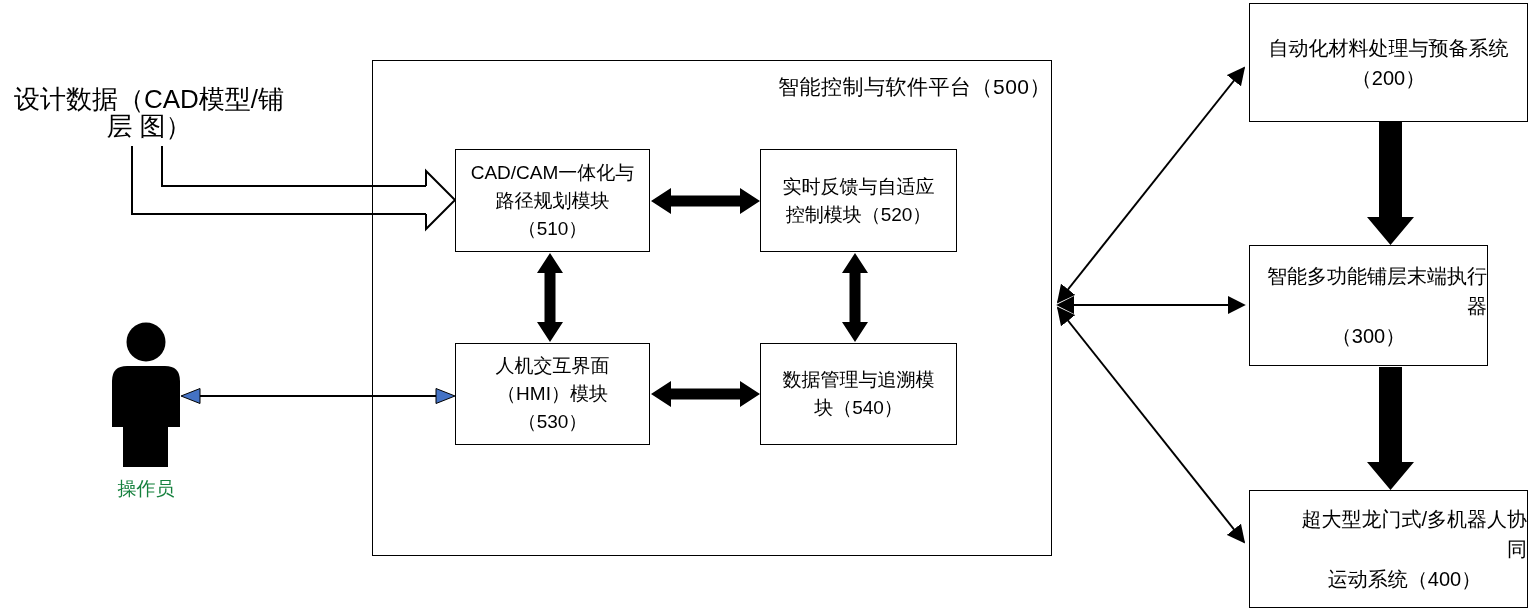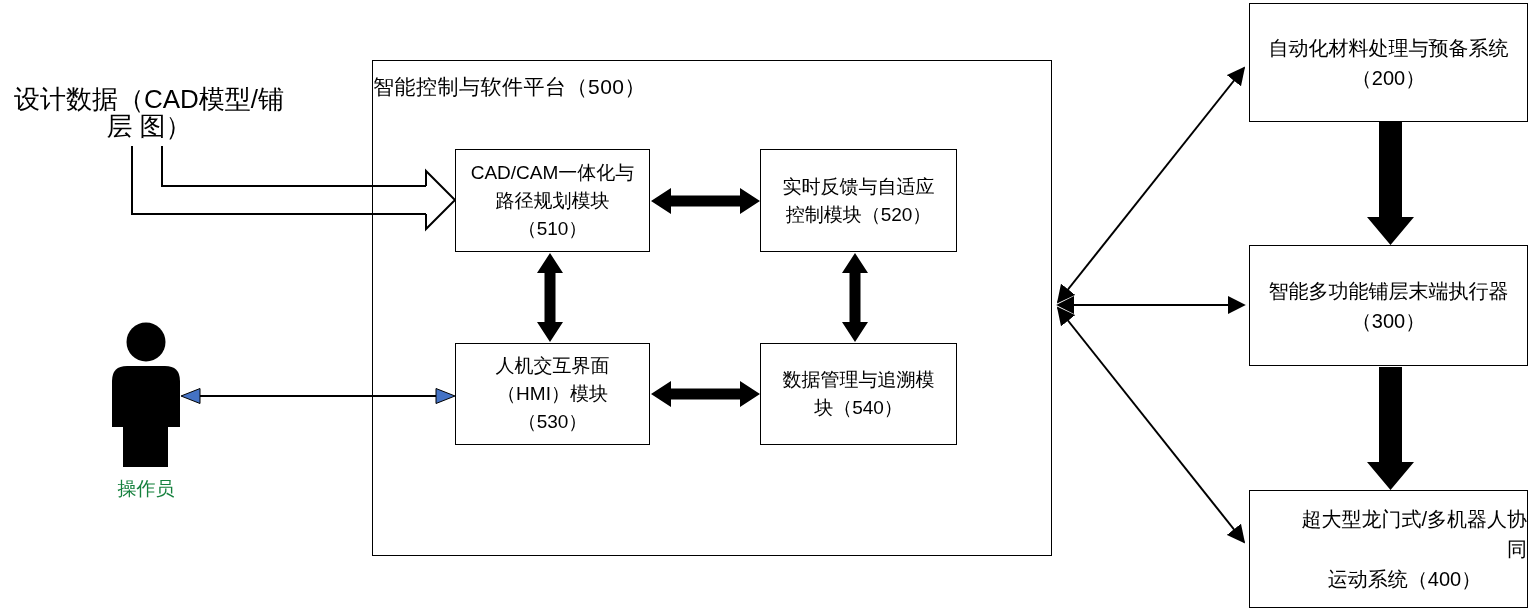--- a/index.html
+++ b/index.html
@@ -4,21 +4,21 @@
 <style>
   html,body{margin:0;padding:0;background:#fff;}
   body{font-family:"Liberation Sans",sans-serif;color:#000;}
   .canvas{position:relative;width:1532px;height:614px;background:#fff;overflow:hidden;}
   svg.layer{position:absolute;left:0;top:0;width:1532px;height:614px;}
   .box{position:absolute;box-sizing:border-box;border:1.5px solid #000;background:#fff;
        display:flex;flex-direction:column;align-items:center;justify-content:center;
        text-align:right;}
   .box span{display:block;}
   .platform{position:absolute;box-sizing:border-box;border:1.5px solid #000;background:transparent;}
-  .platform-title{position:absolute;left:0;right:0;top:12px;text-align:left;
+  .platform-title{position:absolute;left:0;right:0;top:12px;text-align:right;
        font-size:21px;letter-spacing:.5px;}
   .module{font-size:19px;line-height:28px;}
   .system{font-size:20px;line-height:30px;}
   .free-label{position:absolute;text-align:center;}
   .design-label{font-size:26px;line-height:27px;}
   .operator-label{font-size:19px;color:#15803d;}
 </style>
 </head>
 <body>
 
@@ -99,21 +99,21 @@
   <div class="box module" style="left:760px;top:343px;width:197px;height:102px;">
     <span>数据管理与追溯模</span>
     <span>块（540）</span>
   </div>
 
   <div class="box system" style="left:1249px;top:3px;width:279px;height:119px;">
     <span>自动化材料处理与预备系统</span>
     <span>（200）</span>
   </div>
 
-  <div class="box system" style="left:1249px;top:245px;width:279px;height:121px;">
+  <div class="box system" style="left:1249px;top:245px;width:239px;height:121px;">
     <span>智能多功能铺层末端执行器</span>
     <span>（300）</span>
   </div>
 
   <div class="box system" style="left:1249px;top:490px;width:279px;height:118px;padding-left:32px;">
     <span>超大型龙门式/多机器人协同</span>
     <span>运动系统（400）</span>
   </div>
 
 </div>

